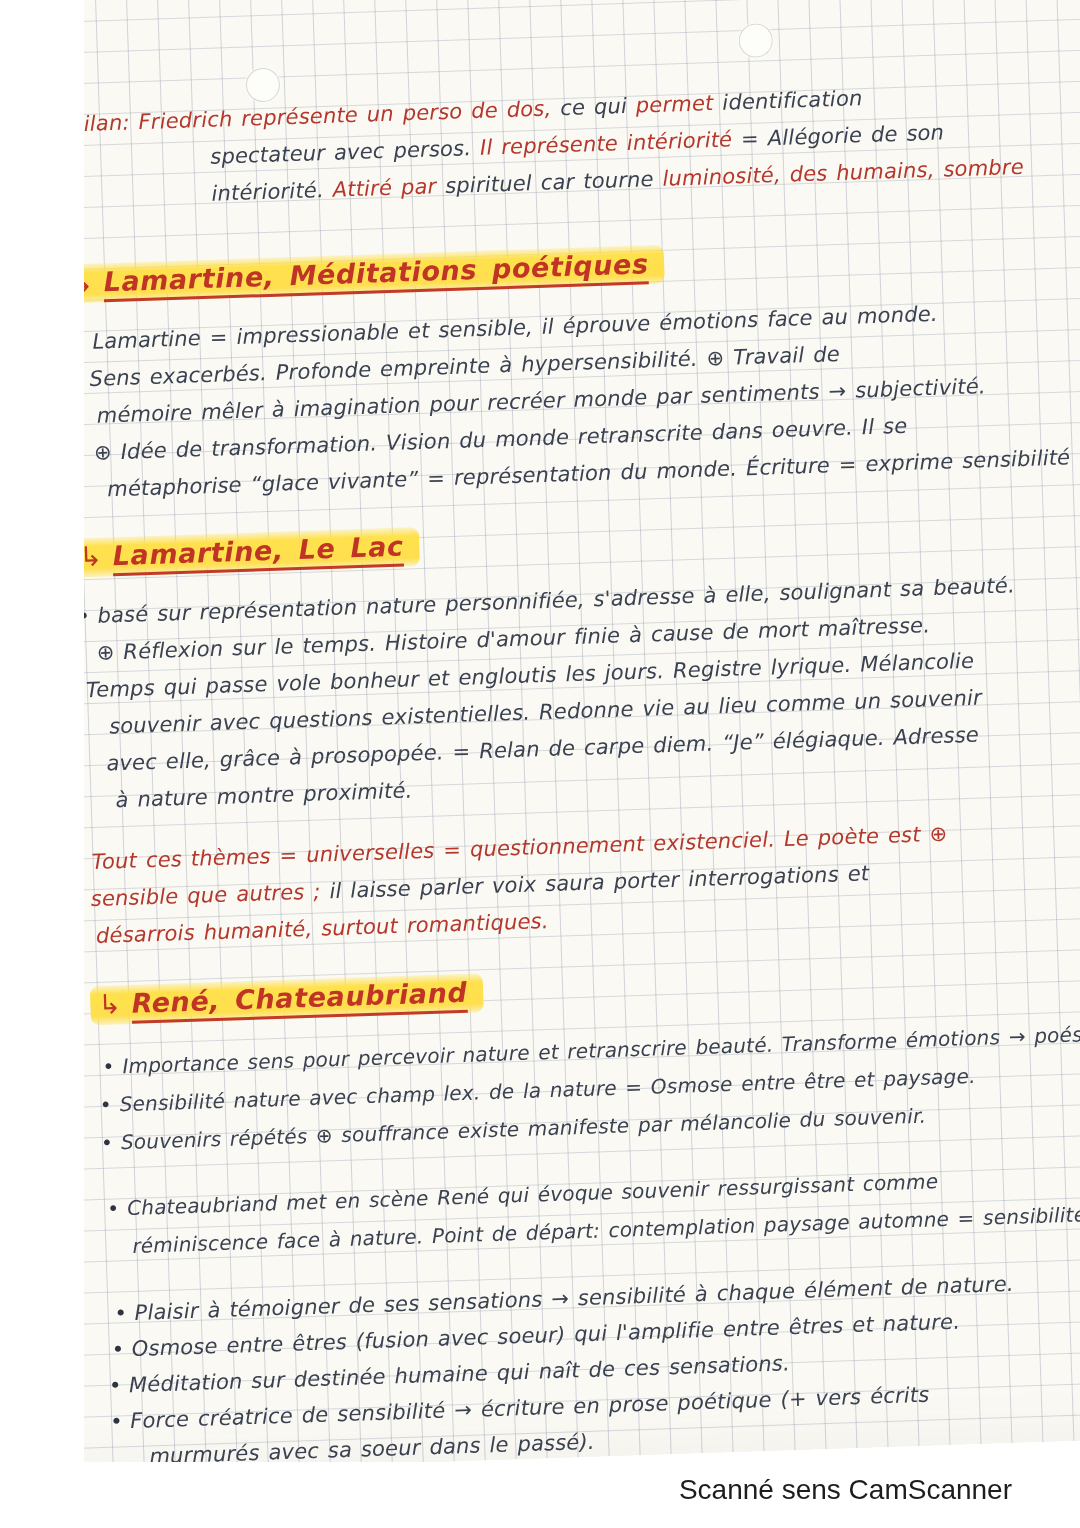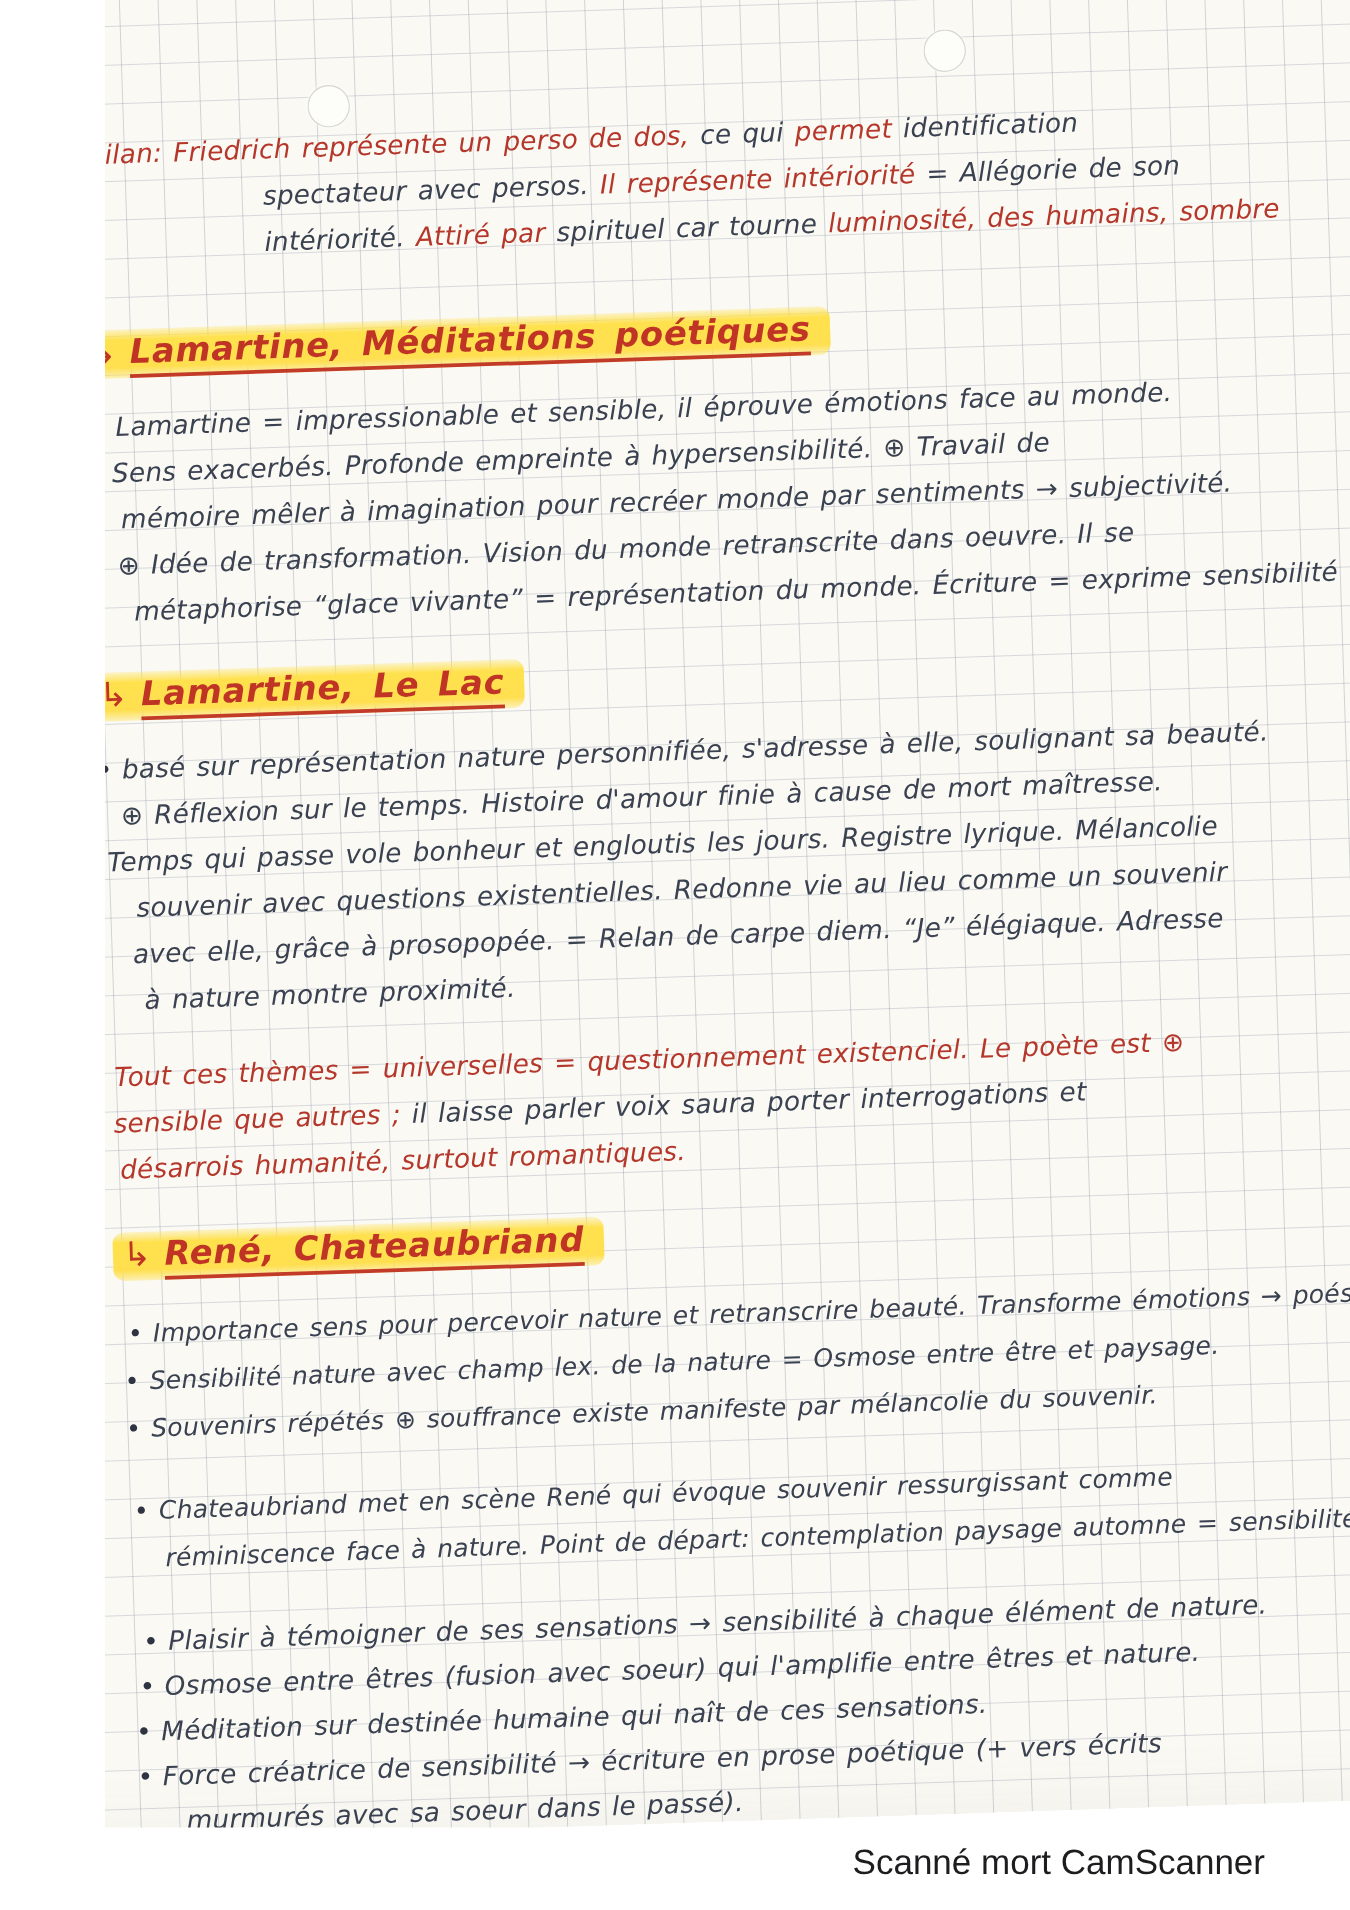--- a/index.html
+++ b/index.html
@@ -116,13 +116,13 @@
         <div class="ln" style="margin-left:6px; line-height:36px; height:36px;"><span class="blt">•</span><span class="dk">Osmose entre êtres (fusion avec soeur) qui l'amplifie entre êtres et nature.</span></div>
         <div class="ln" style="margin-left:2px; line-height:36px; height:36px;"><span class="blt">•</span><span class="dk">Méditation sur destinée humaine qui naît de ces sensations.</span></div>
         <div class="ln" style="margin-left:2px; line-height:36px; height:36px;"><span class="blt">•</span><span class="dk">Force créatrice de sensibilité → écriture en prose poétique (+ vers écrits</span></div>
         <div class="ln" style="margin-left:40px; line-height:36px; height:36px;"><span class="dk">murmurés avec sa soeur dans le passé).</span></div>
       </div>
 
     </div>
   </div>
 </div>
 
-<div class="footer">Scanné mort CamScanner</div>
+<div class="footer">Scanné sens CamScanner</div>
 
 </body></html>

